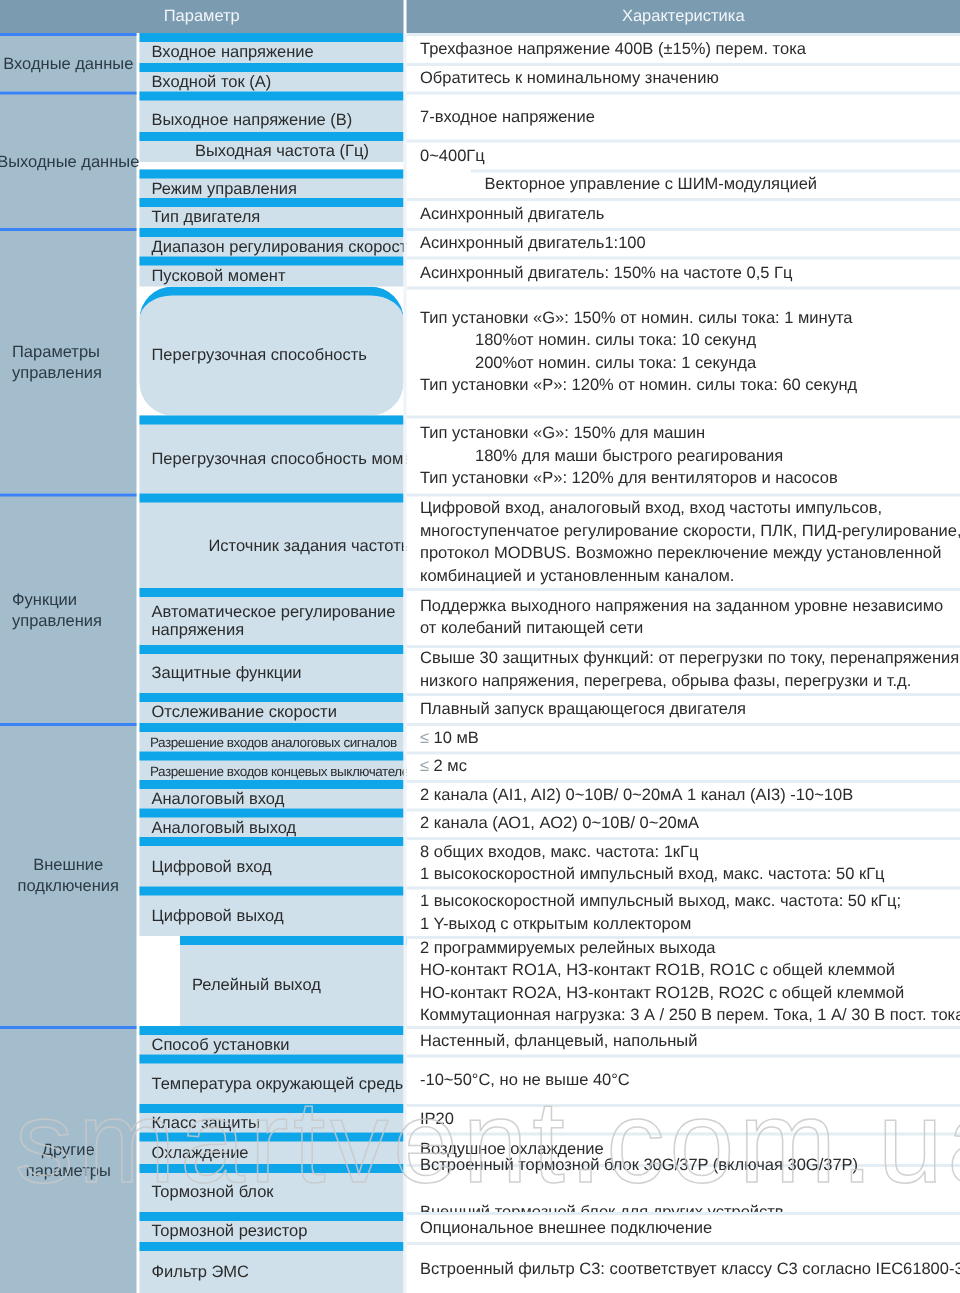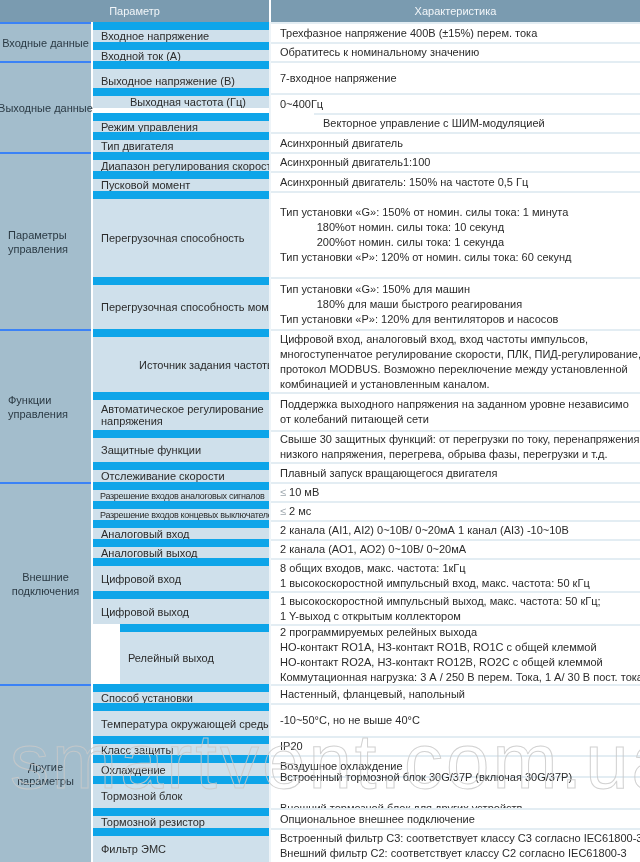--- a/index.html
+++ b/index.html
@@ -9,21 +9,21 @@
   .hdr { position:absolute; top:0; height:22px; background:#7a9bb0; color:#f2f6f9;
          font-size:11px; display:flex; align-items:center; justify-content:center; }
   .hdr-param { left:0; width:269px; }
   .hdr-char { left:271px; width:369px; }
   .grp { position:absolute; left:0; width:91px; background:#a3bdcc; color:#2b3a44;
          font-size:11px; display:flex; align-items:center; justify-content:center;
          text-align:center; line-height:14px; border-top:2px solid #3b82f6; box-sizing:border-box; }
   .grp.left-align { justify-content:flex-start; padding-left:8px; text-align:left; }
   .pcell { position:absolute; left:93px; width:176px; background:#cfe0eb; font-size:11px;
            display:flex; align-items:center; padding-left:8px; box-sizing:border-box;
-           border-top:8px solid #0ea5e9; line-height:12px; color:#2b2b2b; white-space:nowrap; }
+           border-top:6px solid #0ea5e9; line-height:12px; color:#2b2b2b; white-space:nowrap; }
   .pcell.small { font-size:9px; letter-spacing:-0.3px; padding-left:7px; }
   .pcell.wrap { white-space:normal; }
   .vcell { position:absolute; left:271px; width:369px; background:#ffffff; font-size:11px;
            display:flex; flex-direction:column; justify-content:center; padding-left:9px;
            box-sizing:border-box; border-top:2px solid #e3edf3; line-height:15px; color:#2b2b2b;
            white-space:pre; }
   .vline { display:block; }
   .leq { color:#9aa4ab; margin-right:3px; }
   .divider { position:absolute; left:269px; width:2px; background:#eef4f8; }
   .watermark { position:absolute; left:10px; top:716px; font-size:78px; letter-spacing:3px;
@@ -56,21 +56,21 @@
       <div class="pcell" style="top: 88px; height: 20px; padding-left: 37px;">Выходная частота (Гц)</div>
       <div class="vcell" style="top: 93px; height: 20px;"><span class="vline">0~400Гц</span></div>
       <div class="pcell" style="top: 113px; height: 19px;">Режим управления</div>
       <div class="vcell" style="top: 113px; height: 19px; margin-left: 43px;"><span class="vline">Векторное управление с ШИМ-модуляцией</span></div>
       <div class="pcell" style="top: 132px; height: 20px;">Тип двигателя</div>
       <div class="vcell" style="top: 132px; height: 20px;"><span class="vline">Асинхронный двигатель</span></div>
       <div class="pcell" style="top: 152px; height: 19px;">Диапазон регулирования скорости</div>
       <div class="vcell" style="top: 152px; height: 19px;"><span class="vline">Асинхронный двигатель1:100</span></div>
       <div class="pcell" style="top: 171px; height: 20px;">Пусковой момент</div>
       <div class="vcell" style="top: 171px; height: 20px;"><span class="vline">Асинхронный двигатель: 150% на частоте 0,5 Гц</span></div>
-      <div class="pcell" style="top: 191px; height: 86px;">Перегрузочная способность</div>
+      <div class="pcell" style="top: 191px; height: 86px; border-radius: 22px;">Перегрузочная способность</div>
       <div class="vcell" style="top: 191px; height: 86px;"><span class="vline">Тип установки «G»: 150% от номин. силы тока: 1 минута</span><span class="vline">            180%от номин. силы тока: 10 секунд</span><span class="vline">            200%от номин. силы тока: 1 секунда</span><span class="vline">Тип установки «P»: 120% от номин. силы тока: 60 секунд</span></div>
       <div class="pcell" style="top: 277px; height: 52px;">Перегрузочная способность момента</div>
       <div class="vcell" style="top: 277px; height: 52px;"><span class="vline">Тип установки «G»: 150% для машин</span><span class="vline">            180% для маши быстрого реагирования</span><span class="vline">Тип установки «P»: 120% для вентиляторов и насосов</span></div>
       <div class="pcell" style="top: 329px; height: 63px; padding-left: 46px;">Источник задания частоты</div>
       <div class="vcell" style="top: 329px; height: 63px;"><span class="vline">Цифровой вход, аналоговый вход, вход частоты импульсов,</span><span class="vline">многоступенчатое регулирование скорости, ПЛК, ПИД-регулирование,</span><span class="vline">протокол MODBUS. Возможно переключение между установленной</span><span class="vline">комбинацией и установленным каналом.</span></div>
       <div class="pcell wrap" style="top: 392px; height: 38px;">Автоматическое регулирование напряжения</div>
       <div class="vcell" style="top: 392px; height: 38px;"><span class="vline">Поддержка выходного напряжения на заданном уровне независимо</span><span class="vline">от колебаний питающей сети</span></div>
       <div class="pcell" style="top: 430px; height: 32px;">Защитные функции</div>
       <div class="vcell" style="top: 430px; height: 32px;"><span class="vline">Свыше 30 защитных функций: от перегрузки по току, перенапряжения,</span><span class="vline">низкого напряжения, перегрева, обрыва фазы, перегрузки и т.д.</span></div>
       <div class="pcell" style="top: 462px; height: 20px;">Отслеживание скорости</div>
@@ -95,18 +95,18 @@
       <div class="vcell" style="top: 703px; height: 33px;"><span class="vline">-10~50°C, но не выше 40°C</span></div>
       <div class="pcell" style="top: 736px; height: 19px;">Класс защиты</div>
       <div class="vcell" style="top: 736px; height: 19px;"><span class="vline">IP20</span></div>
       <div class="pcell" style="top: 755px; height: 21px;">Охлаждение</div>
       <div class="vcell" style="top: 755px; height: 21px;"><span class="vline">Воздушное охлаждение</span></div>
       <div class="pcell" style="top: 776px; height: 32px; text-align: right;">Тормозной блок</div>
       <div class="vcell" style="top: 776px; height: 32px; gap: 16px;"><span class="vline">Встроенный тормозной блок 30G/37P (включая 30G/37P)</span><span class="vline">Внешний тормозной блок для других устройств</span></div>
       <div class="pcell" style="top: 808px; height: 20px;">Тормозной резистор</div>
       <div class="vcell" style="top: 808px; height: 20px;"><span class="vline">Опциональное внешнее подключение</span></div>
       <div class="pcell" style="top: 828px; height: 34px;">Фильтр ЭМС</div>
-      <div class="vcell" style="top: 828px; height: 34px;"><span class="vline">Встроенный фильтр C3: соответствует классу C3 согласно IEC61800-3</span><span class="vline">Внешний фильтр C2: соответствует классу C2 согласно IEC61800-3</span></div>
+      <div class="vcell" style="top: 828px; height: 34px;"><span class="vline">Встроенный фильтр C3: соответствует классу C3 согласно IEC61800-3</span></div>
       <div class="divider" style="top: 22px; height: 840px;"></div>
     </div>
 </div>
 
 <div class="watermark">smartvent.com.ua</div>
 
 </body></html>

